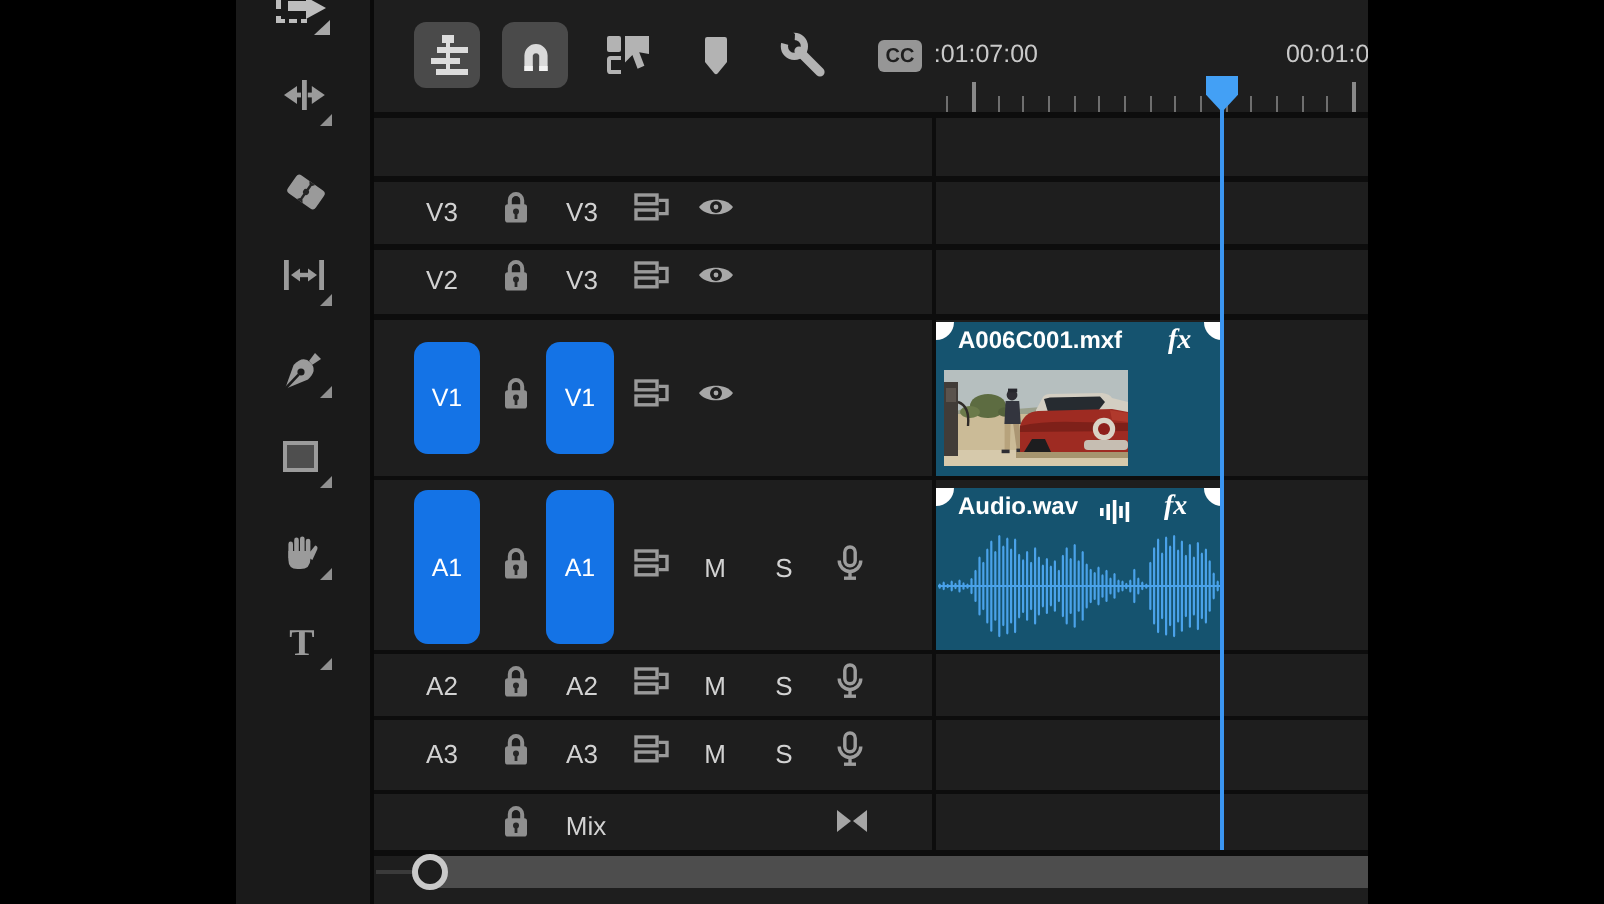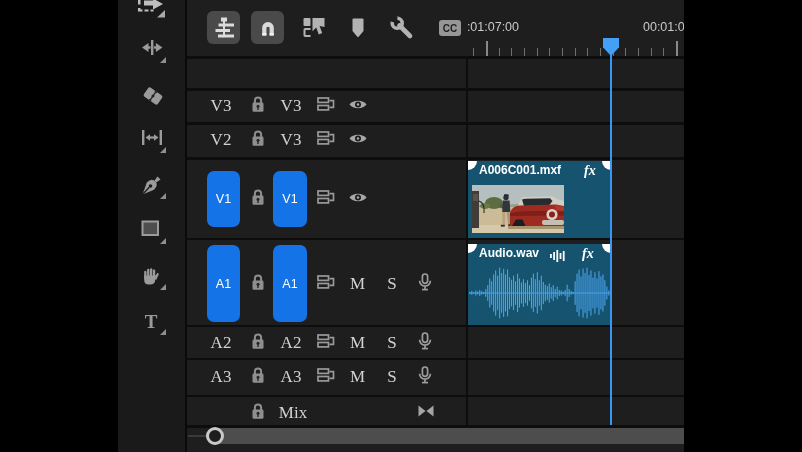--- a/index.html
+++ b/index.html
@@ -26,21 +26,21 @@
             color:#1f1f1f;font-size:10px;font-weight:bold;display:flex;align-items:center;
             justify-content:center;letter-spacing:0;}
   
   #ruler{left:280px;top:0;width:217px;height:57px;overflow:hidden;}
   .ruler-label{position:absolute;top:20px;font-size:12.5px;color:#c9c9c9;white-space:nowrap;
                transform:translateX(-50%);}
   .tick{position:absolute;background:#6f6f6f;width:1px;}
   .tick.minor{top:48px;height:9px;}
   .tick.major{top:41px;height:16px;width:2px;background:#888;}
   
-  .tracklabel{position:absolute;color:#d2d2d2;font-size:17px;transform:translate(-50%,-50%);white-space:nowrap;font-family:Liberation Serif, serif;}
+  .tracklabel{position:absolute;color:#d2d2d2;font-size:13px;transform:translate(-50%,-50%);white-space:nowrap;}
   .bluebtn{position:absolute;background:#1473e6;border-radius:7px;color:#fff;font-size:12.5px;
            display:flex;align-items:center;justify-content:center;}
   .icon{position:absolute;transform:translate(-50%,-50%);}
   
   .clip{position:absolute;background:#15536f;overflow:hidden;}
   .clip-title{position:absolute;left:11px;top:2px;color:#fff;font-size:12px;font-weight:bold;white-space:nowrap;}
   .fx-badge{position:absolute;top:2px;color:#fff;font-size:14px;font-style:italic;font-weight:bold;
             font-family:"Liberation Serif",serif;}
   .notch{position:absolute;top:0;width:9px;height:9px;background:#fff;}
   .notch.tl{left:0;border-bottom-right-radius:9px;}

